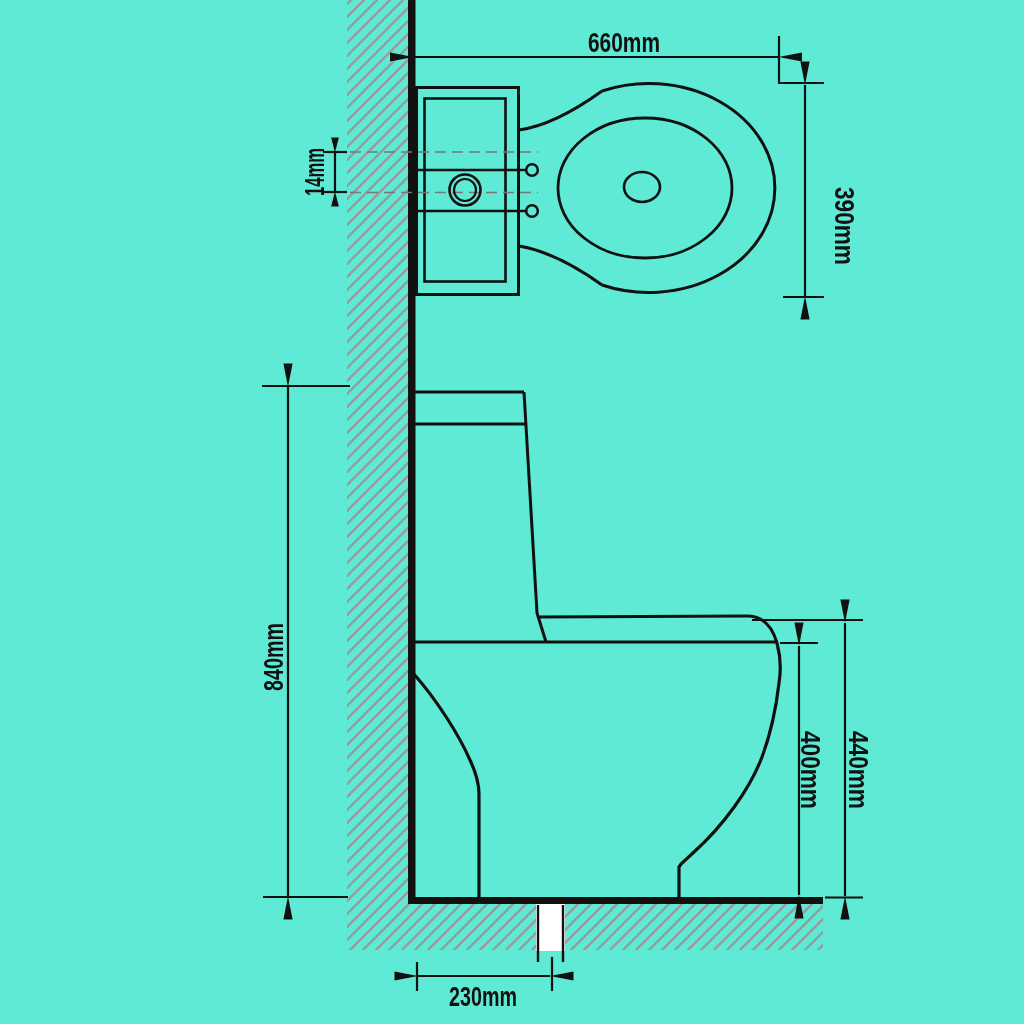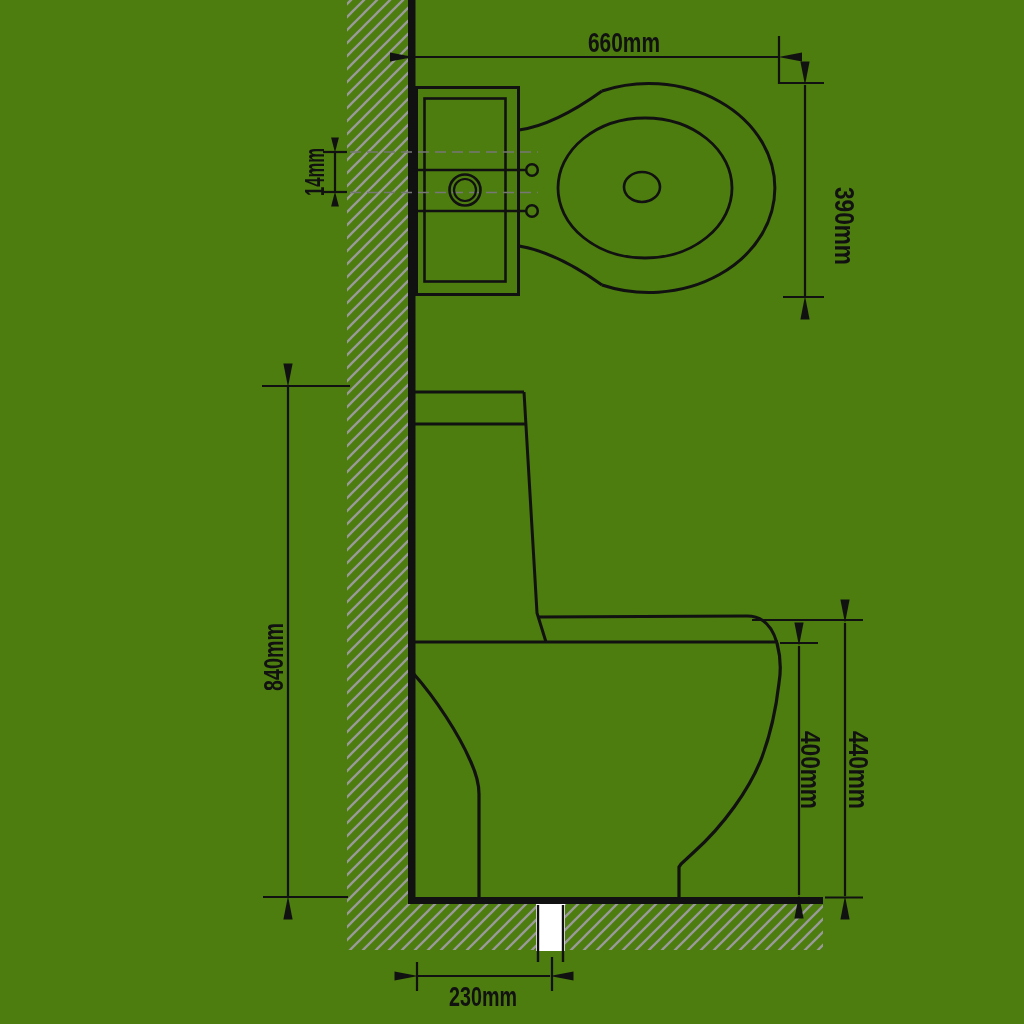--- a/index.html
+++ b/index.html
@@ -1,16 +1,16 @@
 <!DOCTYPE html>
 <html><head>
 <meta charset="utf-8">
 <style>
   html,body{margin:0;padding:0;background:#fff;}
-  .page{position:relative;width:1024px;height:1024px;background:#4d7c0f;overflow:hidden;}
+  .page{position:relative;width:1024px;height:1024px;background:#5eead4;overflow:hidden;}
   svg{position:absolute;top:0;left:0;}
   text{font-family:"Liberation Sans", sans-serif;font-weight:bold;font-size:28px;fill:#111;}
 </style>
 </head>
 <body>
 
 <div class="page">
 <svg width="1024" height="1024" viewBox="0 0 1024 1024">
   <defs>
     <pattern id="hatch" width="13" height="13" patternUnits="userSpaceOnUse">

